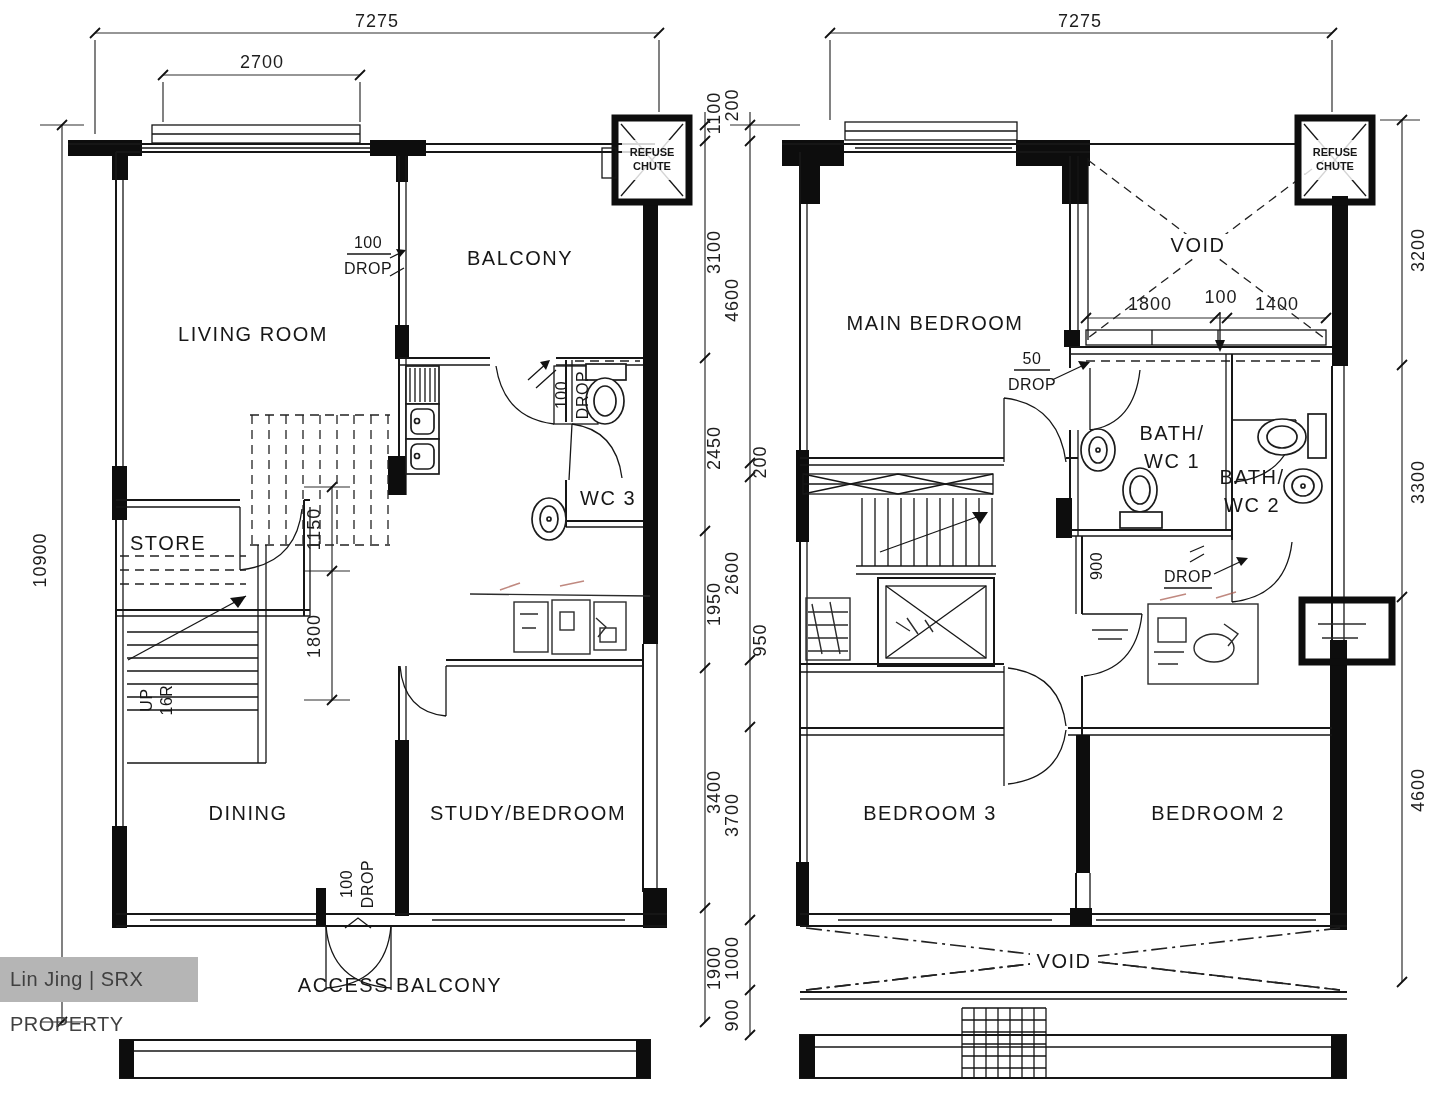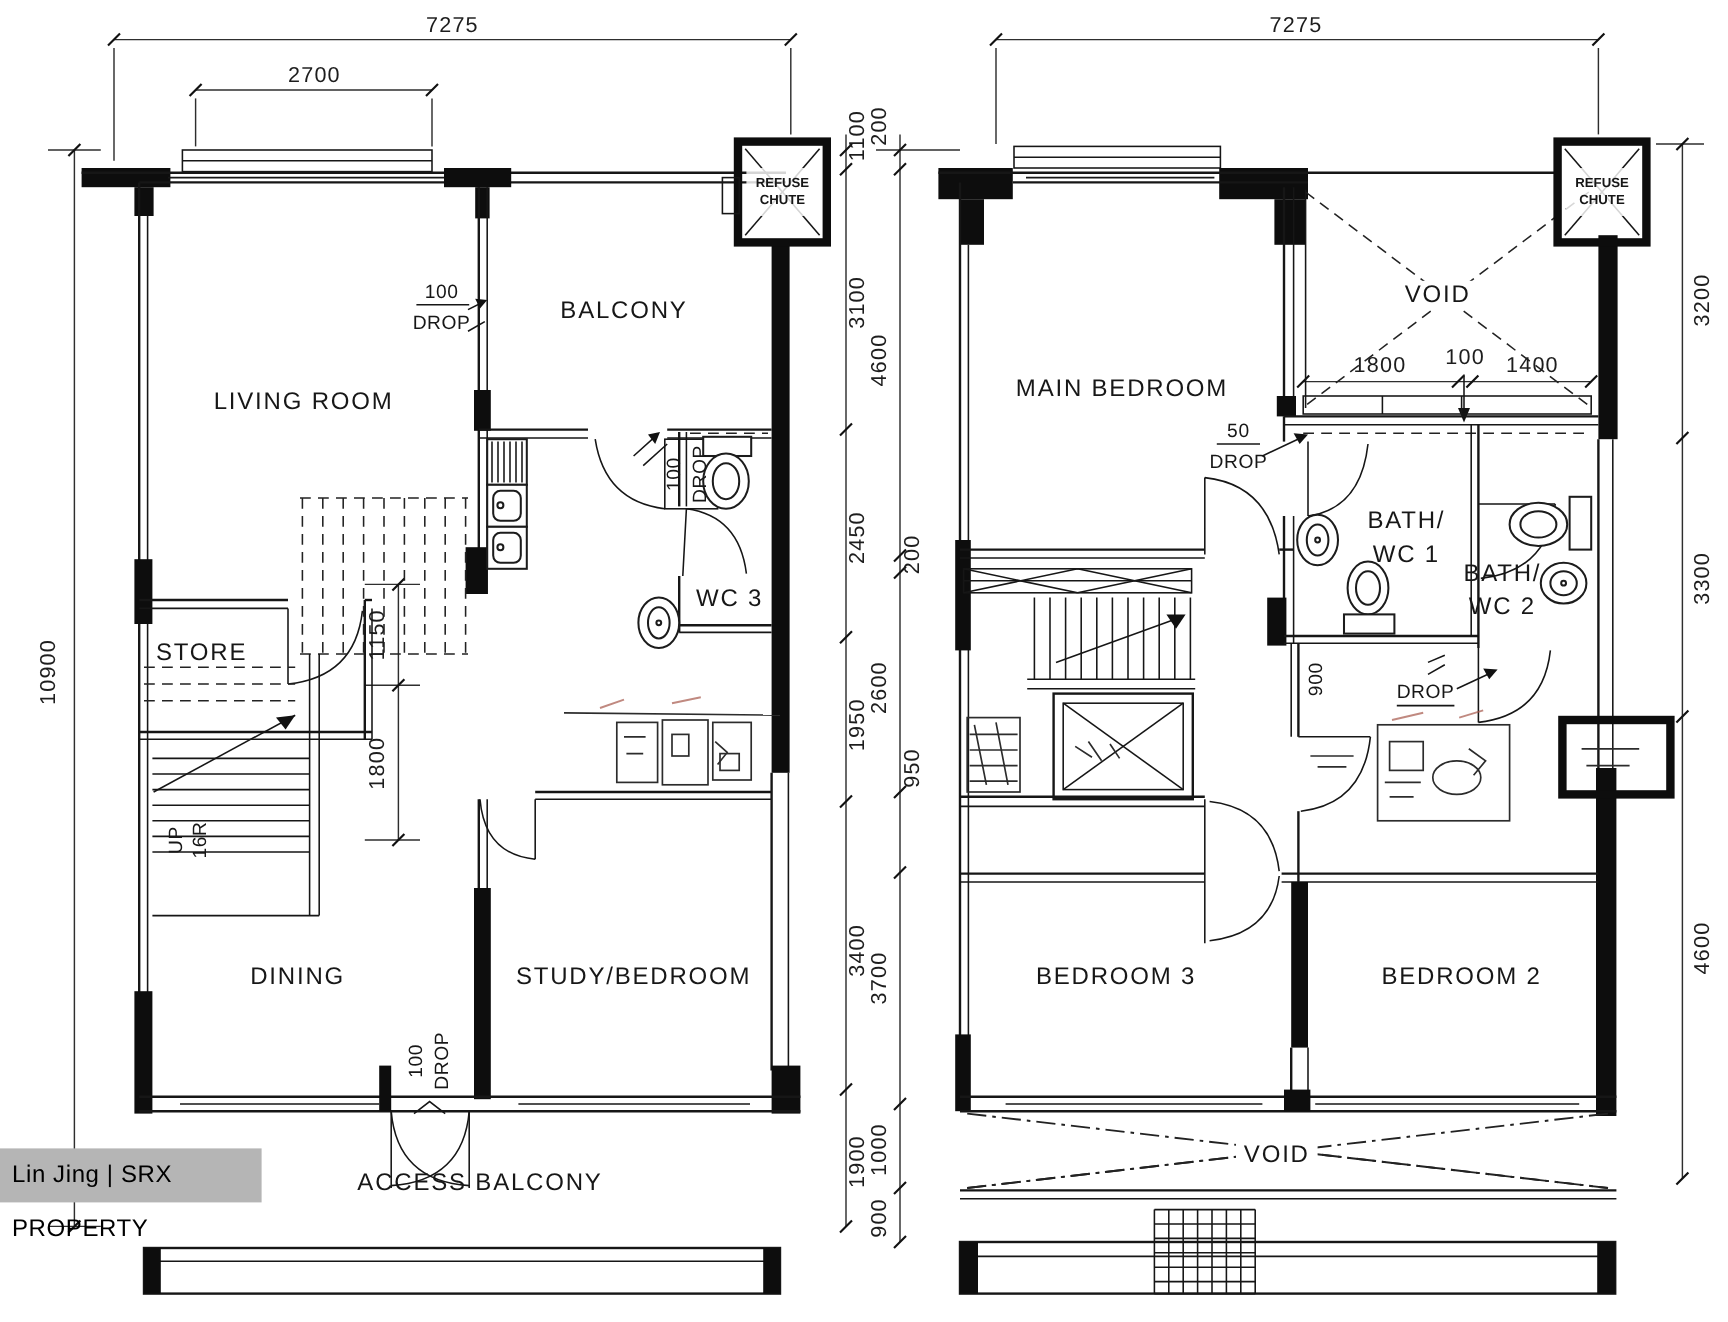--- a/index.html
+++ b/index.html
@@ -18,22 +18,22 @@
   .fx  {stroke:#1c1c1c;stroke-width:1.7;fill:#fff;}        
   .gb  {stroke:#2c2c2c;stroke-width:1.4;fill:none;}        
   .gbr {stroke:#a5574a;stroke-width:1.6;fill:none;opacity:.7;}
   .arr {fill:#111;stroke:none;}
   
   text{font-family:"Liberation Sans",sans-serif;fill:#171717;text-anchor:middle;}
   .room{font-size:20px;letter-spacing:1.5px;}
   .dim {font-size:18px;letter-spacing:1px;fill:#1d1d1d;}
   .ann {font-size:16px;letter-spacing:.5px;}
   .chu {font-size:11px;letter-spacing:0;font-weight:bold;}
-  #wm{position:absolute;left:0;top:957px;width:218px;height:45px;background:#b5b5b5;
-      color:#000000;font-size:20px;line-height:45px;padding-left:10px;box-sizing:border-box;
+  #wm{position:absolute;left:0;top:957px;width:198px;height:45px;background:#b5b5b5;
+      color:#404040;font-size:20px;line-height:45px;padding-left:10px;box-sizing:border-box;
       letter-spacing:.5px;}
 </style>
 </head>
 <body>
 
 <div id="page">
 <svg width="1440" height="1102" viewBox="0 0 1440 1102">
 
   <g>
 

